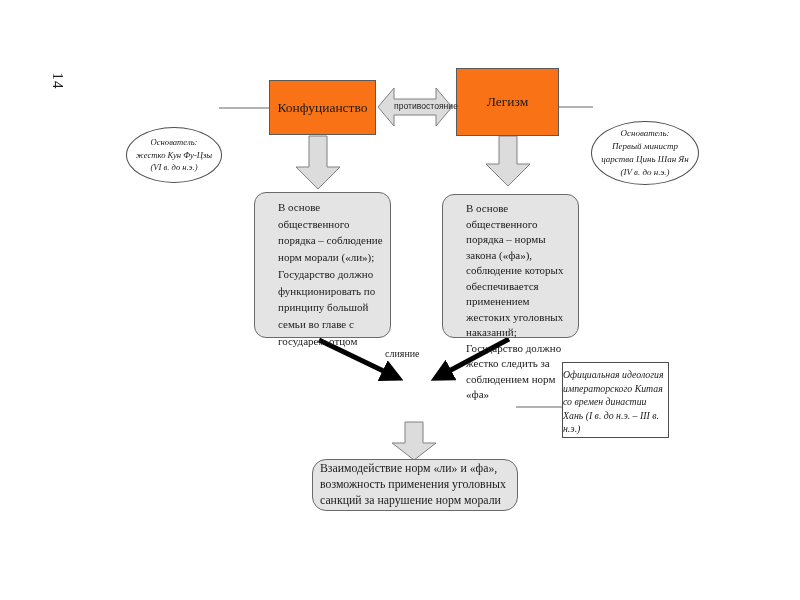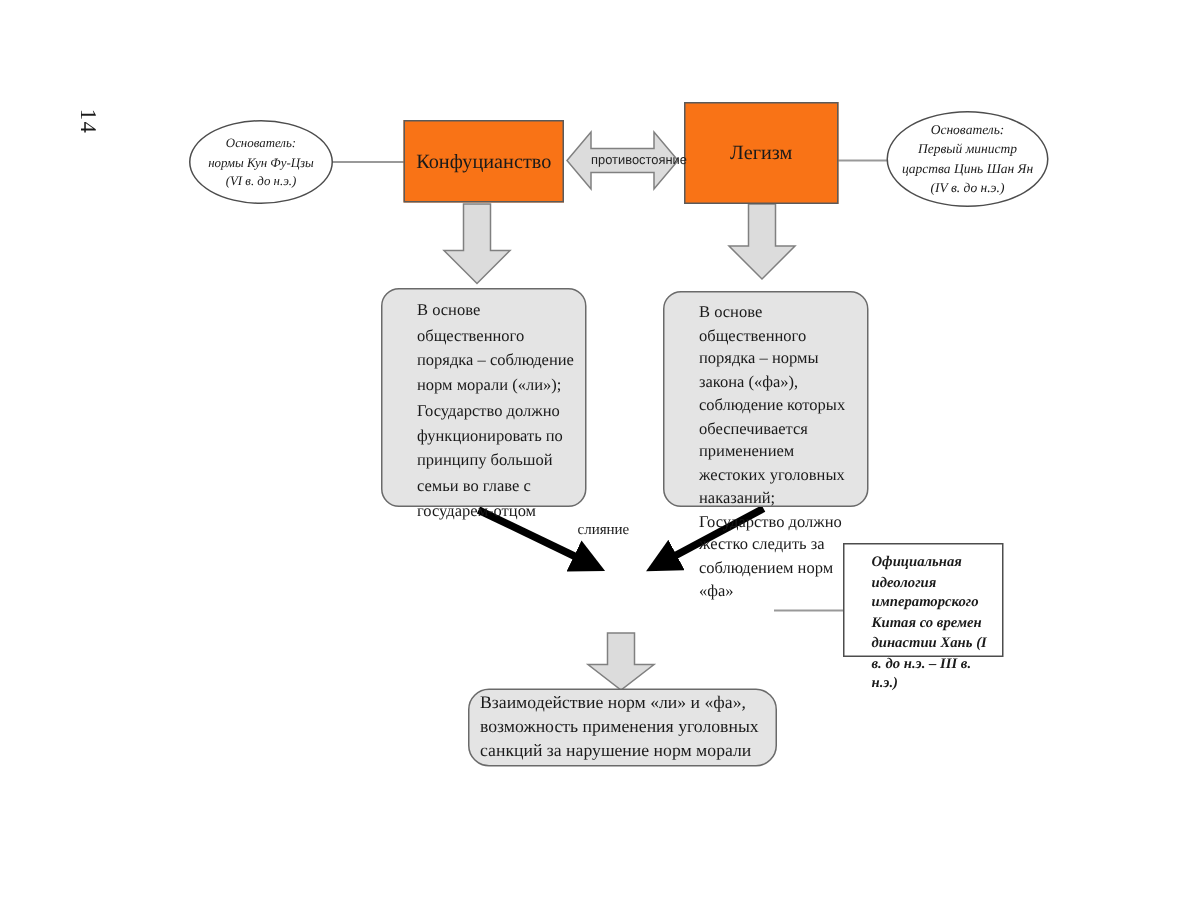--- a/index.html
+++ b/index.html
@@ -8,21 +8,21 @@
   .abs{position:absolute;box-sizing:border-box;}
   svg{position:absolute;left:0;top:0;}
 
   
   #page-num{left:36px;top:66px;width:30px;height:30px;font-size:15px;
             transform:rotate(90deg);text-align:center;letter-spacing:1px;}
 
   
   .ellipse{border:1px solid #4d4d4d;border-radius:50%;background:#fff;
            display:flex;flex-direction:column;align-items:center;justify-content:center;
-           font-style:italic;text-align:center;}
+           font-style:italic;text-align:center;margin-top:47px;}
   #founder-left{left:126px;top:80px;width:96px;height:56px;font-size:8.6px;line-height:1.45;}
   #founder-right{left:591px;top:74px;width:108px;height:64px;font-size:9px;line-height:1.42;}
   .ellipse span{display:block;white-space:nowrap;}
 
   
   .doctrine{border:1px solid #5a5a5a;background:#f97316;display:flex;align-items:center;
             justify-content:center;font-size:13.5px;}
   #box-confucianism{left:269px;top:80px;width:107px;height:55px;}
   #box-legism{left:456px;top:68px;width:103px;height:68px;}
 
@@ -39,21 +39,21 @@
   
   #merge-label{left:385px;top:348px;width:66px;text-align:left;font-size:10px;}
 
   
   #orthodox{left:318px;top:384px;width:200px;height:37px;border:1px solid #7a7a7a;
             border-radius:18px;background:#fff;display:flex;align-items:center;
             justify-content:center;font-size:13px;}
 
   
   #note{left:562px;top:362px;width:107px;height:76px;border:1px solid #4d4d4d;background:#fff;
-        font-style:italic;font-size:9.8px;line-height:1.38;padding:5px 4px 3px 18px;font-weight:bold;}
+        font-style:italic;font-size:9.8px;line-height:1.38;padding:5px 4px 3px 0;}
 
   
   #result{left:312px;top:459px;width:206px;height:52px;background:#e4e4e4;
           border:1px solid #6a6a6a;border-radius:14px;display:flex;align-items:center;
           justify-content:center;text-align:left;font-size:11.8px;line-height:1.33;
           padding:4px 7px;}
 
   
   #caption{left:40px;top:527px;width:760px;text-align:center;font-size:14.5px;}
   #caption .ital{font-style:italic;}
@@ -83,21 +83,21 @@
     <polygon points="405,422 405,443 392,443 414,460 436,443 423,443 423,422" fill="#dcdcdc" stroke="#808080" stroke-width="1"></polygon>
 
     <line x1="319" y1="340" x2="398" y2="378" stroke="#000" stroke-width="5" marker-end="url(#ah)"></line>
     <line x1="509" y1="339" x2="436" y2="378" stroke="#000" stroke-width="5" marker-end="url(#ah)"></line>
   </svg>
 
   <div id="page-num" class="abs">14</div>
 
   <div id="founder-left" class="abs ellipse">
     <span>Основатель:</span>
-    <span>нормы Кун Фу-Цзы</span>
+    <span>жестко Кун Фу-Цзы</span>
     <span>(VI в. до н.э.)</span>
   </div>
 
   <div id="founder-right" class="abs ellipse">
     <span>Основатель:</span>
     <span>Первый министр</span>
     <span>царства Цинь Шан Ян</span>
     <span>(IV в. до н.э.)</span>
   </div>
 

